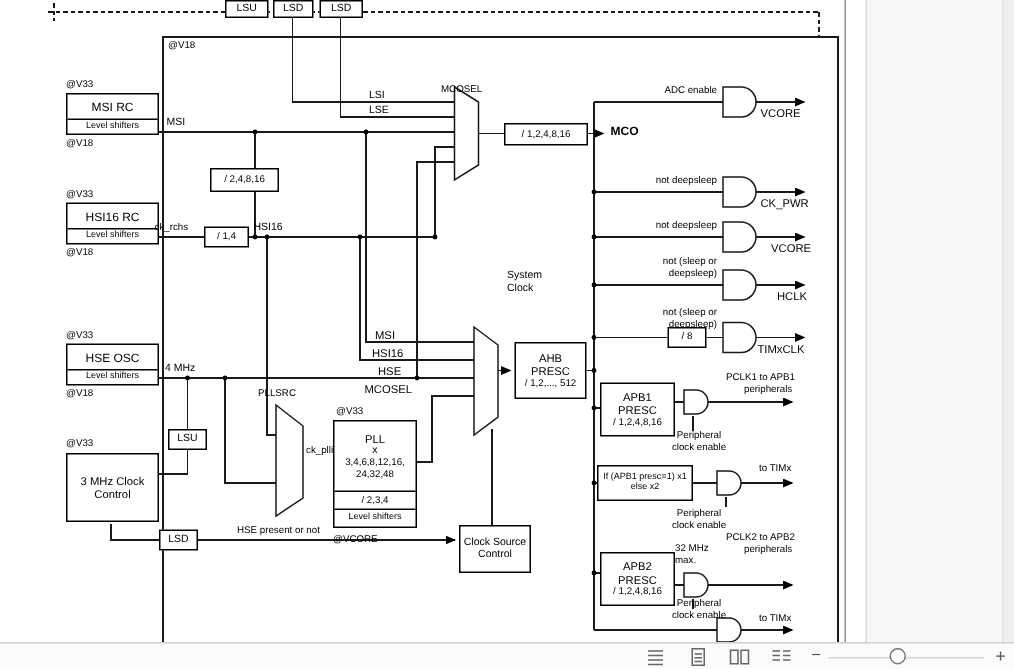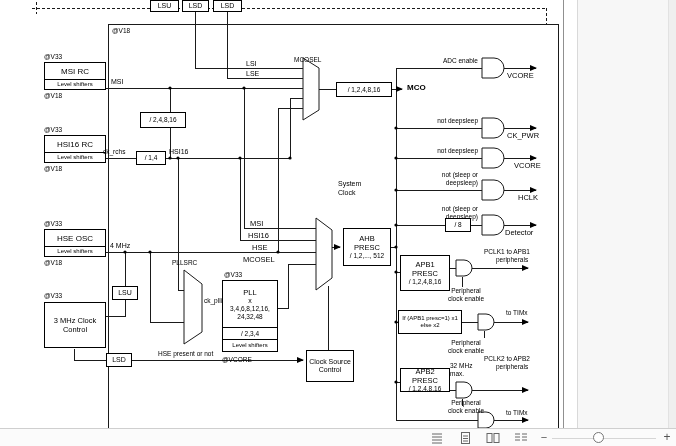--- a/index.html
+++ b/index.html
@@ -235,21 +235,21 @@
     <div class="enr t65" style="top:213px">deepsleep)</div>
 
     <div class="box t65" style="left:445px;top:218px;width:26px;height:14px">
         <span>/ 8</span>
       </div>
 
     <div class="lbl t75" style="left:507px;top:71px">VCORE</div>
     <div class="lbl t75" style="left:507px;top:131px">CK_PWR</div>
     <div class="lbl t75" style="left:514px;top:161px">VCORE</div>
     <div class="lbl t75" style="left:518px;top:193px">HCLK</div>
-    <div class="lbl t75" style="left:505px;top:228px">Detector</div>
+    <div class="lbl t75" style="left:505px;top:228px">TIMxCLK</div>
 
     <div class="box" style="left:400px;top:255px;width:50px;height:36px">
       <div class="t75">APB1</div>
       <div class="t75">PRESC</div>
       <div class="t65">/ 1,2,4,8,16</div>
     </div>
     <div class="lbl t65" style="left:484px;top:248px">PCLK1 to APB1</div>
     <div class="lbl t65" style="left:496px;top:256px">peripherals</div>
     <div class="pcc t65" style="top:287px">
       <div>Peripheral</div>
@@ -263,21 +263,21 @@
     <div class="lbl t65" style="left:506px;top:309px">to TIMx</div>
     <div class="pcc t65" style="top:339px">
       <div>Peripheral</div>
       <div>clock enable</div>
     </div>
 
     <div class="lbl t65" style="left:484px;top:355px">PCLK2 to APB2</div>
     <div class="lbl t65" style="left:496px;top:363px">peripherals</div>
     <div class="lbl t65" style="left:450px;top:362px">32 MHz</div>
     <div class="lbl t65" style="left:450px;top:370px">max.</div>
-    <div class="box" style="left:400px;top:368px;width:50px;height:24px">
+    <div class="box" style="left:400px;top:368px;width:50px;height:36px">
       <div class="t75">APB2</div>
       <div class="t75">PRESC</div>
       <div class="t65">/ 1,2,4,8,16</div>
     </div>
     <div class="pcc t65" style="top:399px">
       <div>Peripheral</div>
       <div>clock enable</div>
     </div>
     <div class="lbl t65" style="left:506px;top:409px">to TIMx</div>
 

